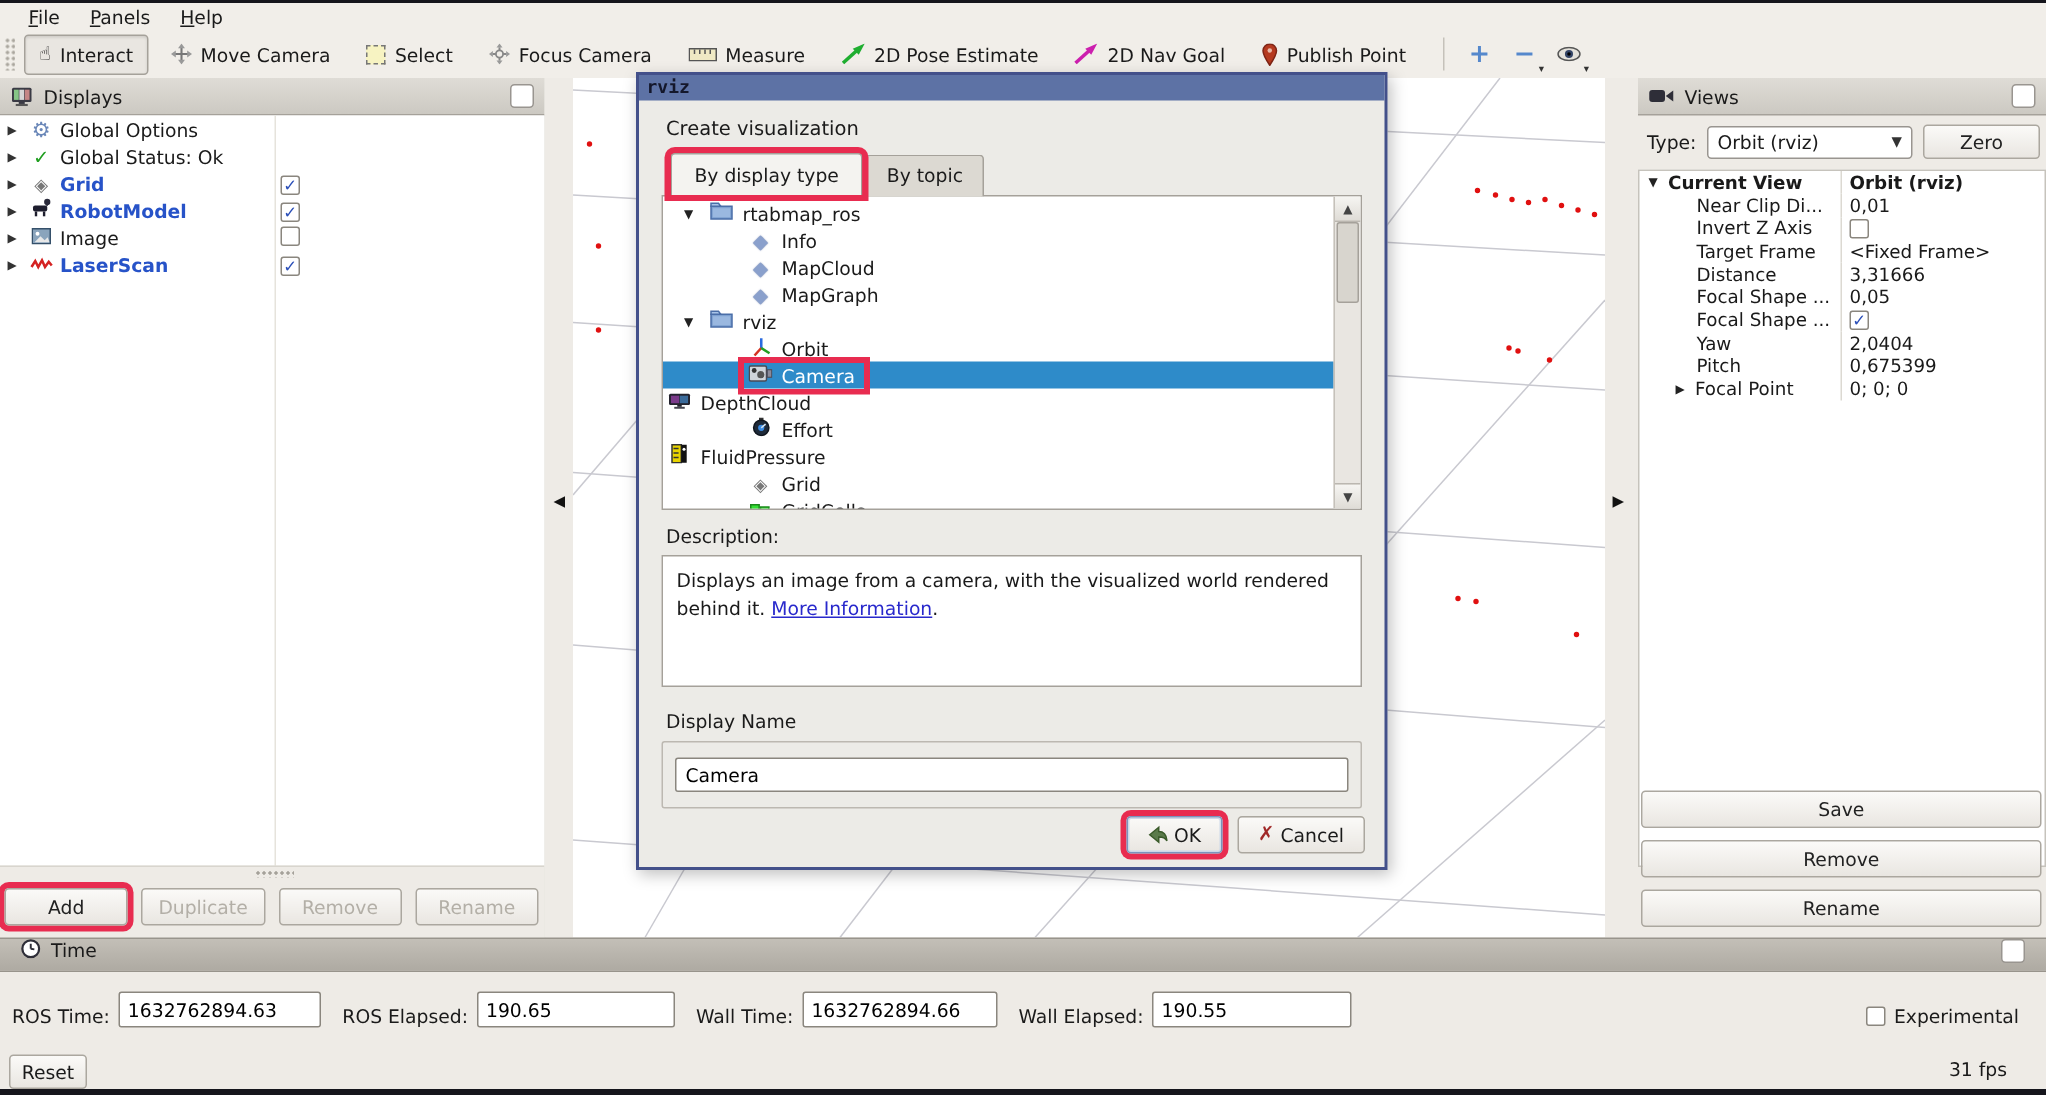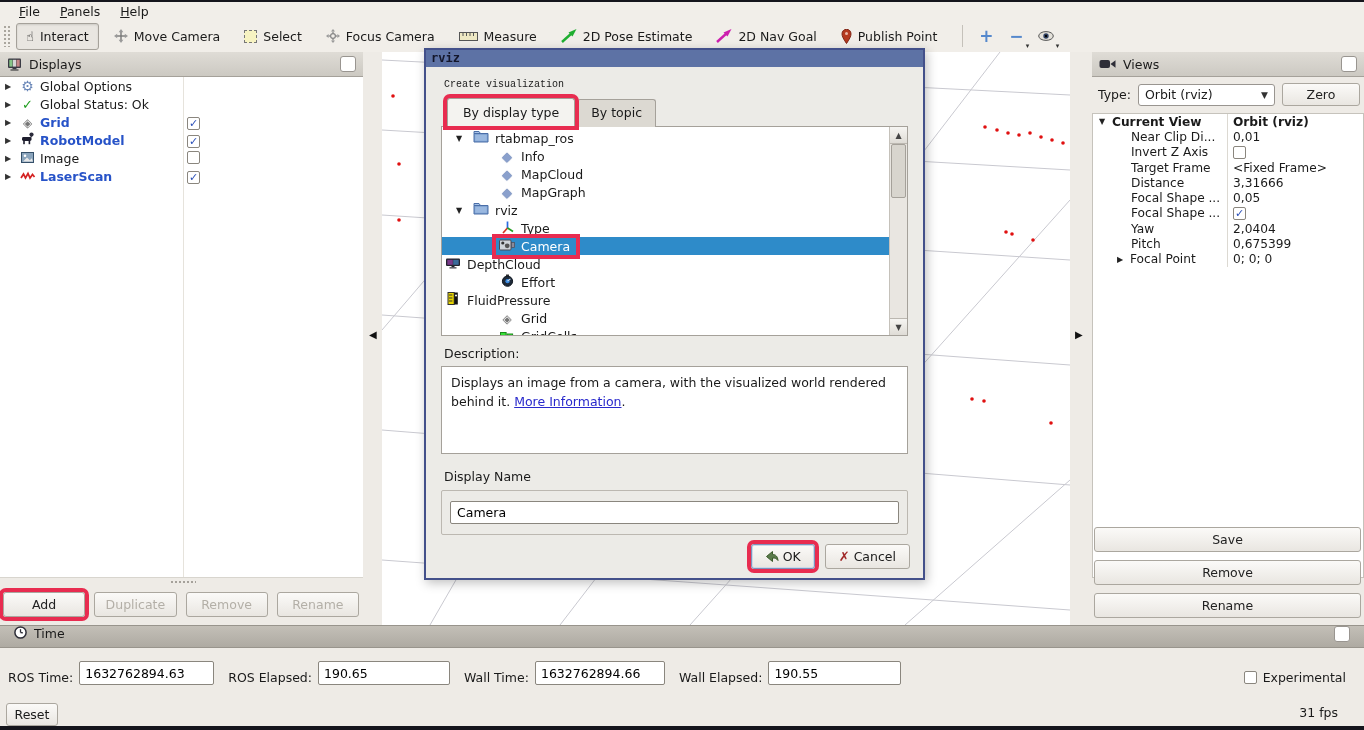--- a/index.html
+++ b/index.html
@@ -70,21 +70,21 @@
   .tlabel{margin-right:6px;white-space:nowrap;}
   .tinput{height:20px;border:1px solid #8a867e;border-radius:2px;background:#fff;font:12.5px "DejaVu Sans","Liberation Sans",sans-serif;padding:1px 5px;margin-right:14px;}
   .exp-wrap{margin-left:auto;display:flex;align-items:center;gap:6px;margin-right:10px;}
   .statusbar{position:absolute;top:695px;left:0;width:1364px;height:35px;background:#eeebe6;border-bottom:4px solid #15151c;box-sizing:border-box;}
   .reset-btn{position:absolute;left:6px;top:8px;width:50px;text-align:center;background:linear-gradient(#fbfaf8,#e9e6e1);border:1px solid #aba79f;border-radius:3px;padding:3px 0;}
   .fps{position:absolute;right:26px;top:10px;}
 
   
   .dialog{position:absolute;left:424px;top:48px;width:501px;height:532px;background:#ecebe7;border:2px solid #43508a;box-sizing:border-box;box-shadow:2px 3px 10px rgba(0,0,0,.25);z-index:10;}
   .dialog-title{height:17px;background:#5d72a5;color:#14172b;font-family:"DejaVu Sans Mono","Liberation Mono",monospace;font-size:12px;font-weight:bold;padding:1px 0 0 5px;box-sizing:border-box;}
-  .dlg-heading{margin:12px 18px 8px 18px;font-size:10px;font-family:Liberation Mono, monospace;}
+  .dlg-heading{margin:12px 18px 8px 18px;font-size:13px;}
   .tabs-row{display:flex;margin-left:21px;position:relative;z-index:3;}
   .tab{padding:5px 13px;border:1px solid #a5a19a;border-bottom:none;border-radius:3px 3px 0 0;background:#dcd9d2;margin-right:2px;position:relative;top:1px;}
   .tab.active{background:#f4f3f0;padding:6px 15px;top:0px;z-index:4;}
   .tree-frame{margin:0 15px;height:208px;border:1px solid #a5a19a;background:#fff;position:relative;overflow:hidden;z-index:2;}
   .tree-rows{position:absolute;left:0;top:2px;right:17px;}
   .t-row{height:18px;display:flex;align-items:center;position:relative;white-space:nowrap;}
   .t-row.selected{background:#2e8bc9;color:#fff;}
   .t-arrow{position:absolute;left:14px;font-size:8px;color:#222;}
   .t-icon{width:18px;text-align:center;margin-right:5px;}
   .annot-wrap{display:inline-flex;align-items:center;padding:1px 6px 1px 2px;}
@@ -554,21 +554,21 @@
           </div>
           <div class="t-row" style="padding-left: 54px;">
             <span class="annot-wrap">
               <span class="t-icon"><span class="icon">
                   <svg width="13" height="14" viewBox="0 0 13 14">
                     <line x1="6.5" y1="1.5" x2="6.5" y2="8" stroke="#2a6adf" stroke-width="1.7"></line>
                     <line x1="6.5" y1="8" x2="2" y2="13" stroke="#d43322" stroke-width="1.7"></line>
                     <line x1="6.5" y1="8" x2="12" y2="11.5" stroke="#23a023" stroke-width="1.7"></line>
                   </svg>
                 </span></span>
-              <span>Type</span>
+              <span>Orbit</span>
             </span>
           </div>
           <div class="t-row selected" style="padding-left: 54px;">
             <span class="annot-wrap red-annot">
               <span class="t-icon"><span class="icon">
                   <svg width="16" height="12" viewBox="0 0 16 12">
                     <rect x="0.5" y="1" width="11.5" height="10" rx="1" fill="#cfd4da" stroke="#4a4a55"></rect>
                     <circle cx="3.8" cy="4" r="1.6" fill="#333"></circle>
                     <circle cx="8.2" cy="6.8" r="2.4" fill="#555"></circle>
                     <rect x="12.5" y="3.5" width="3" height="5" fill="#8a8a9a" stroke="#4a4a55" stroke-width="0.7"></rect>

